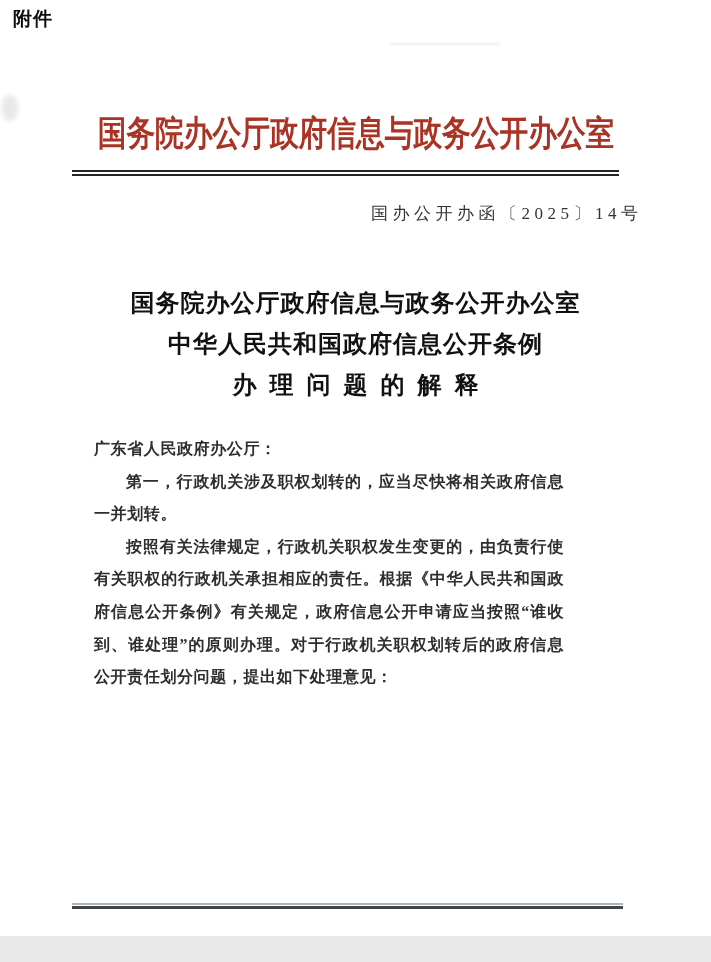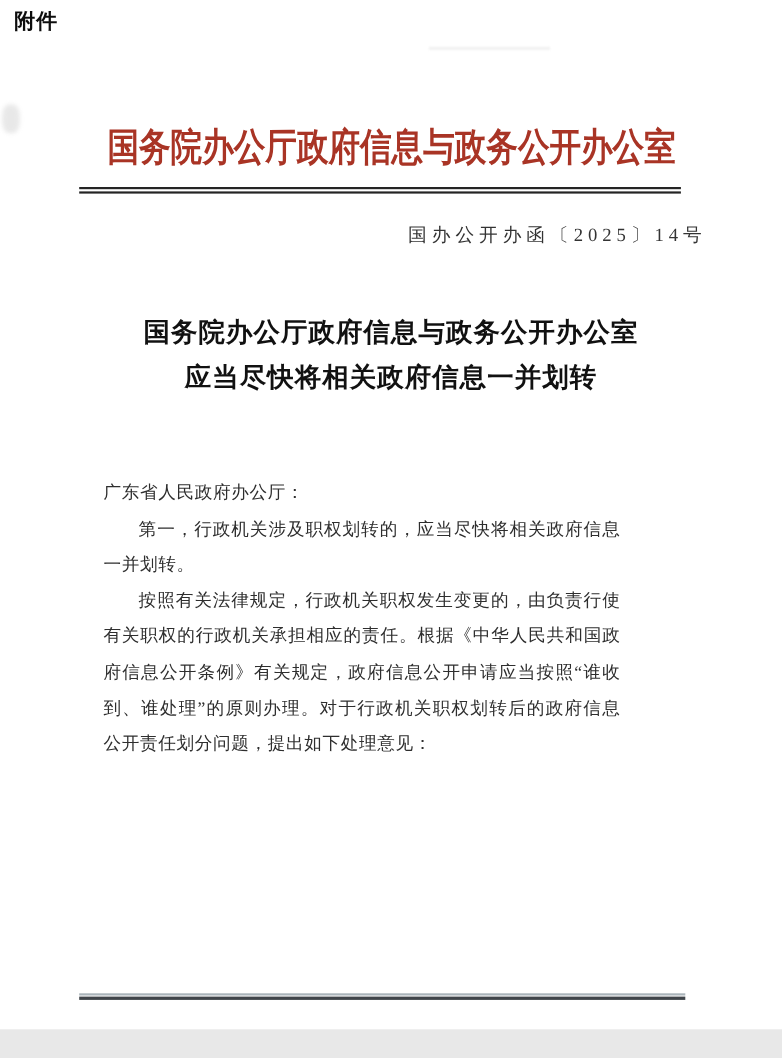--- a/index.html
+++ b/index.html
@@ -85,20 +85,21 @@
   .body-text {
     position: absolute;
     left: 94px;
     width: 470px;
     top: 433px;
     font-size: 16px;
     line-height: 32.6px;
     letter-spacing: 0.6px;
     text-align: justify;
     color: #2e2e2e;
+    font-weight: bold;
   }
   .body-text p { margin: 0; }
   .body-text p.indent { text-indent: 2em; }
 
   
   .footer-rule {
     position: absolute;
     left: 72px;
     width: 551px;
     top: 903px;
@@ -143,21 +144,22 @@
   <div class="letterhead">
     <span class="stretch" style="color: rgb(169, 52, 37);">国务院办公厅政府信息与政务公开办公室</span>
   </div>
 
   <div class="letterhead-rule"></div>
 
   <div class="doc-number">国办公开办函〔2025〕14号</div>
 
   <div class="doc-title">
     <div class="line">国务院办公厅政府信息与政务公开办公室</div>
-    <div class="line">应当尽快将相关政府信息一并划转</div>
+    <div class="line">中华人民共和国政府信息公开条例</div>
+    <div class="line line-spread">办理问题的解释</div>
   </div>
 
   <div class="body-text" id="body-text">
       <p>广东省人民政府办公厅：</p>
       <p class="indent">第一，行政机关涉及职权划转的，应当尽快将相关政府信息一并划转。</p>
       <p class="indent">按照有关法律规定，行政机关职权发生变更的，由负责行使有关职权的行政机关承担相应的责任。根据《中华人民共和国政府信息公开条例》有关规定，政府信息公开申请应当按照“谁收到、谁处理”的原则办理。对于行政机关职权划转后的政府信息公开责任划分问题，提出如下处理意见：</p>
     </div>
 
   <div class="footer-rule"></div>
 

